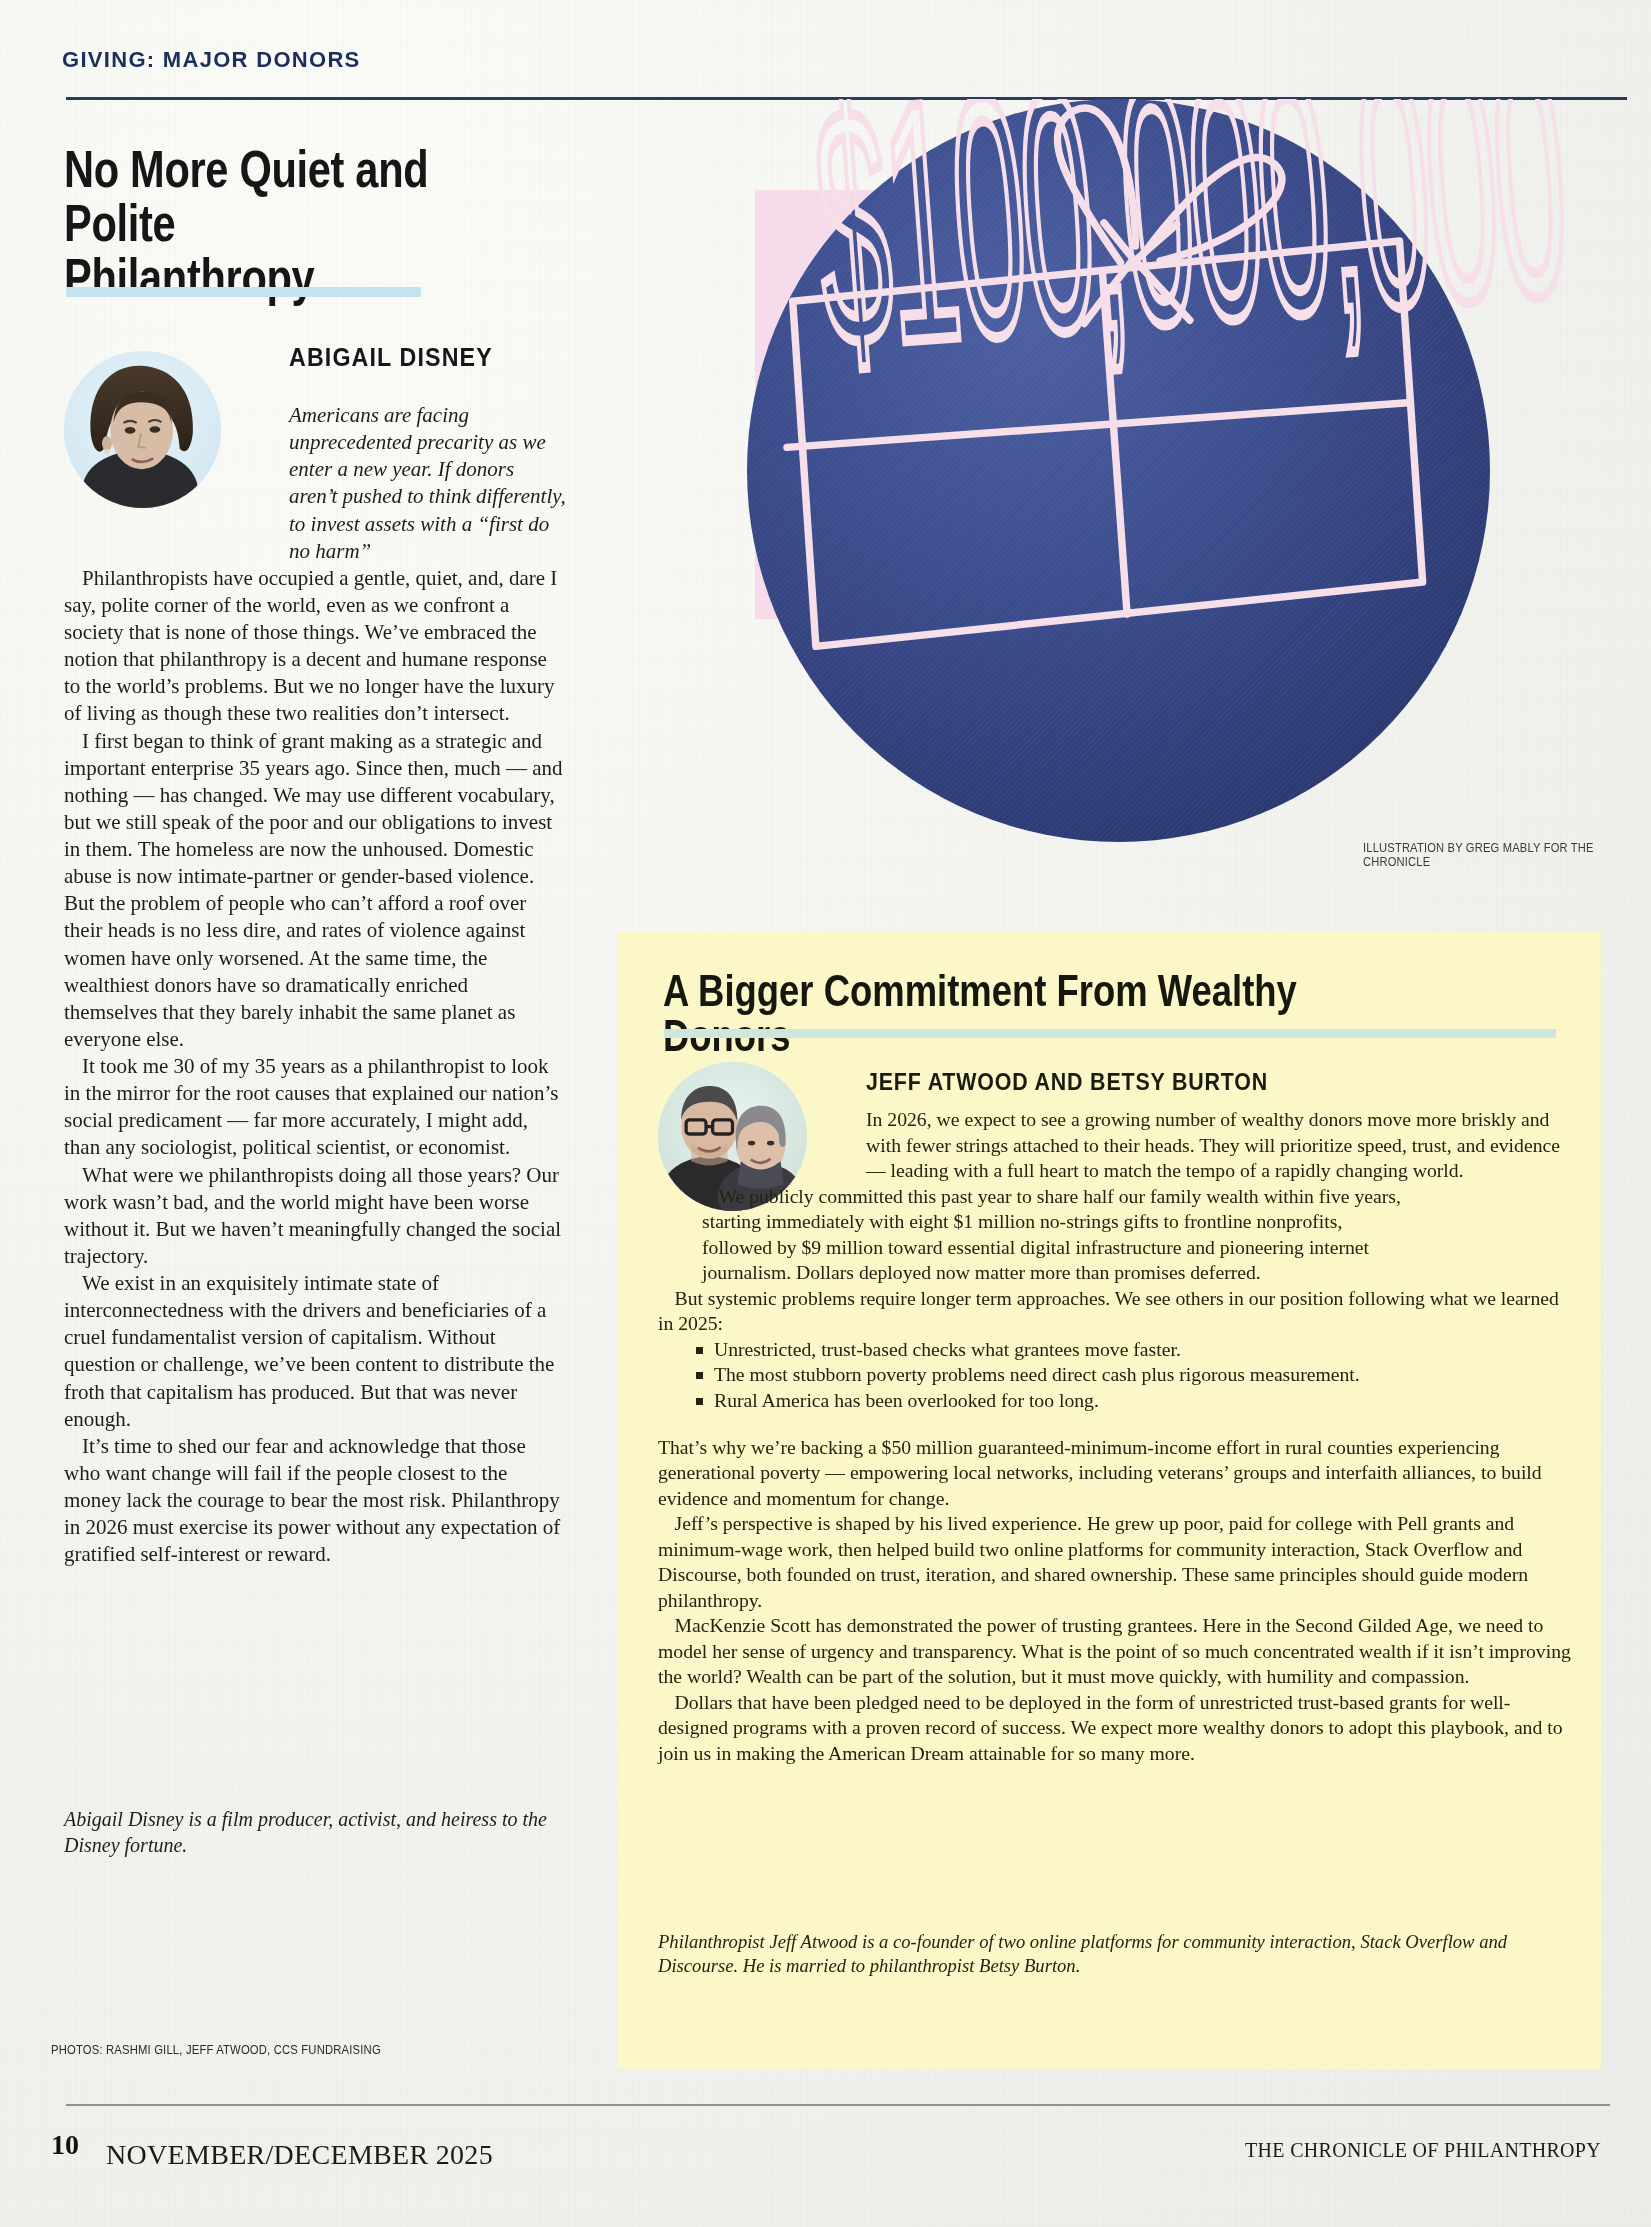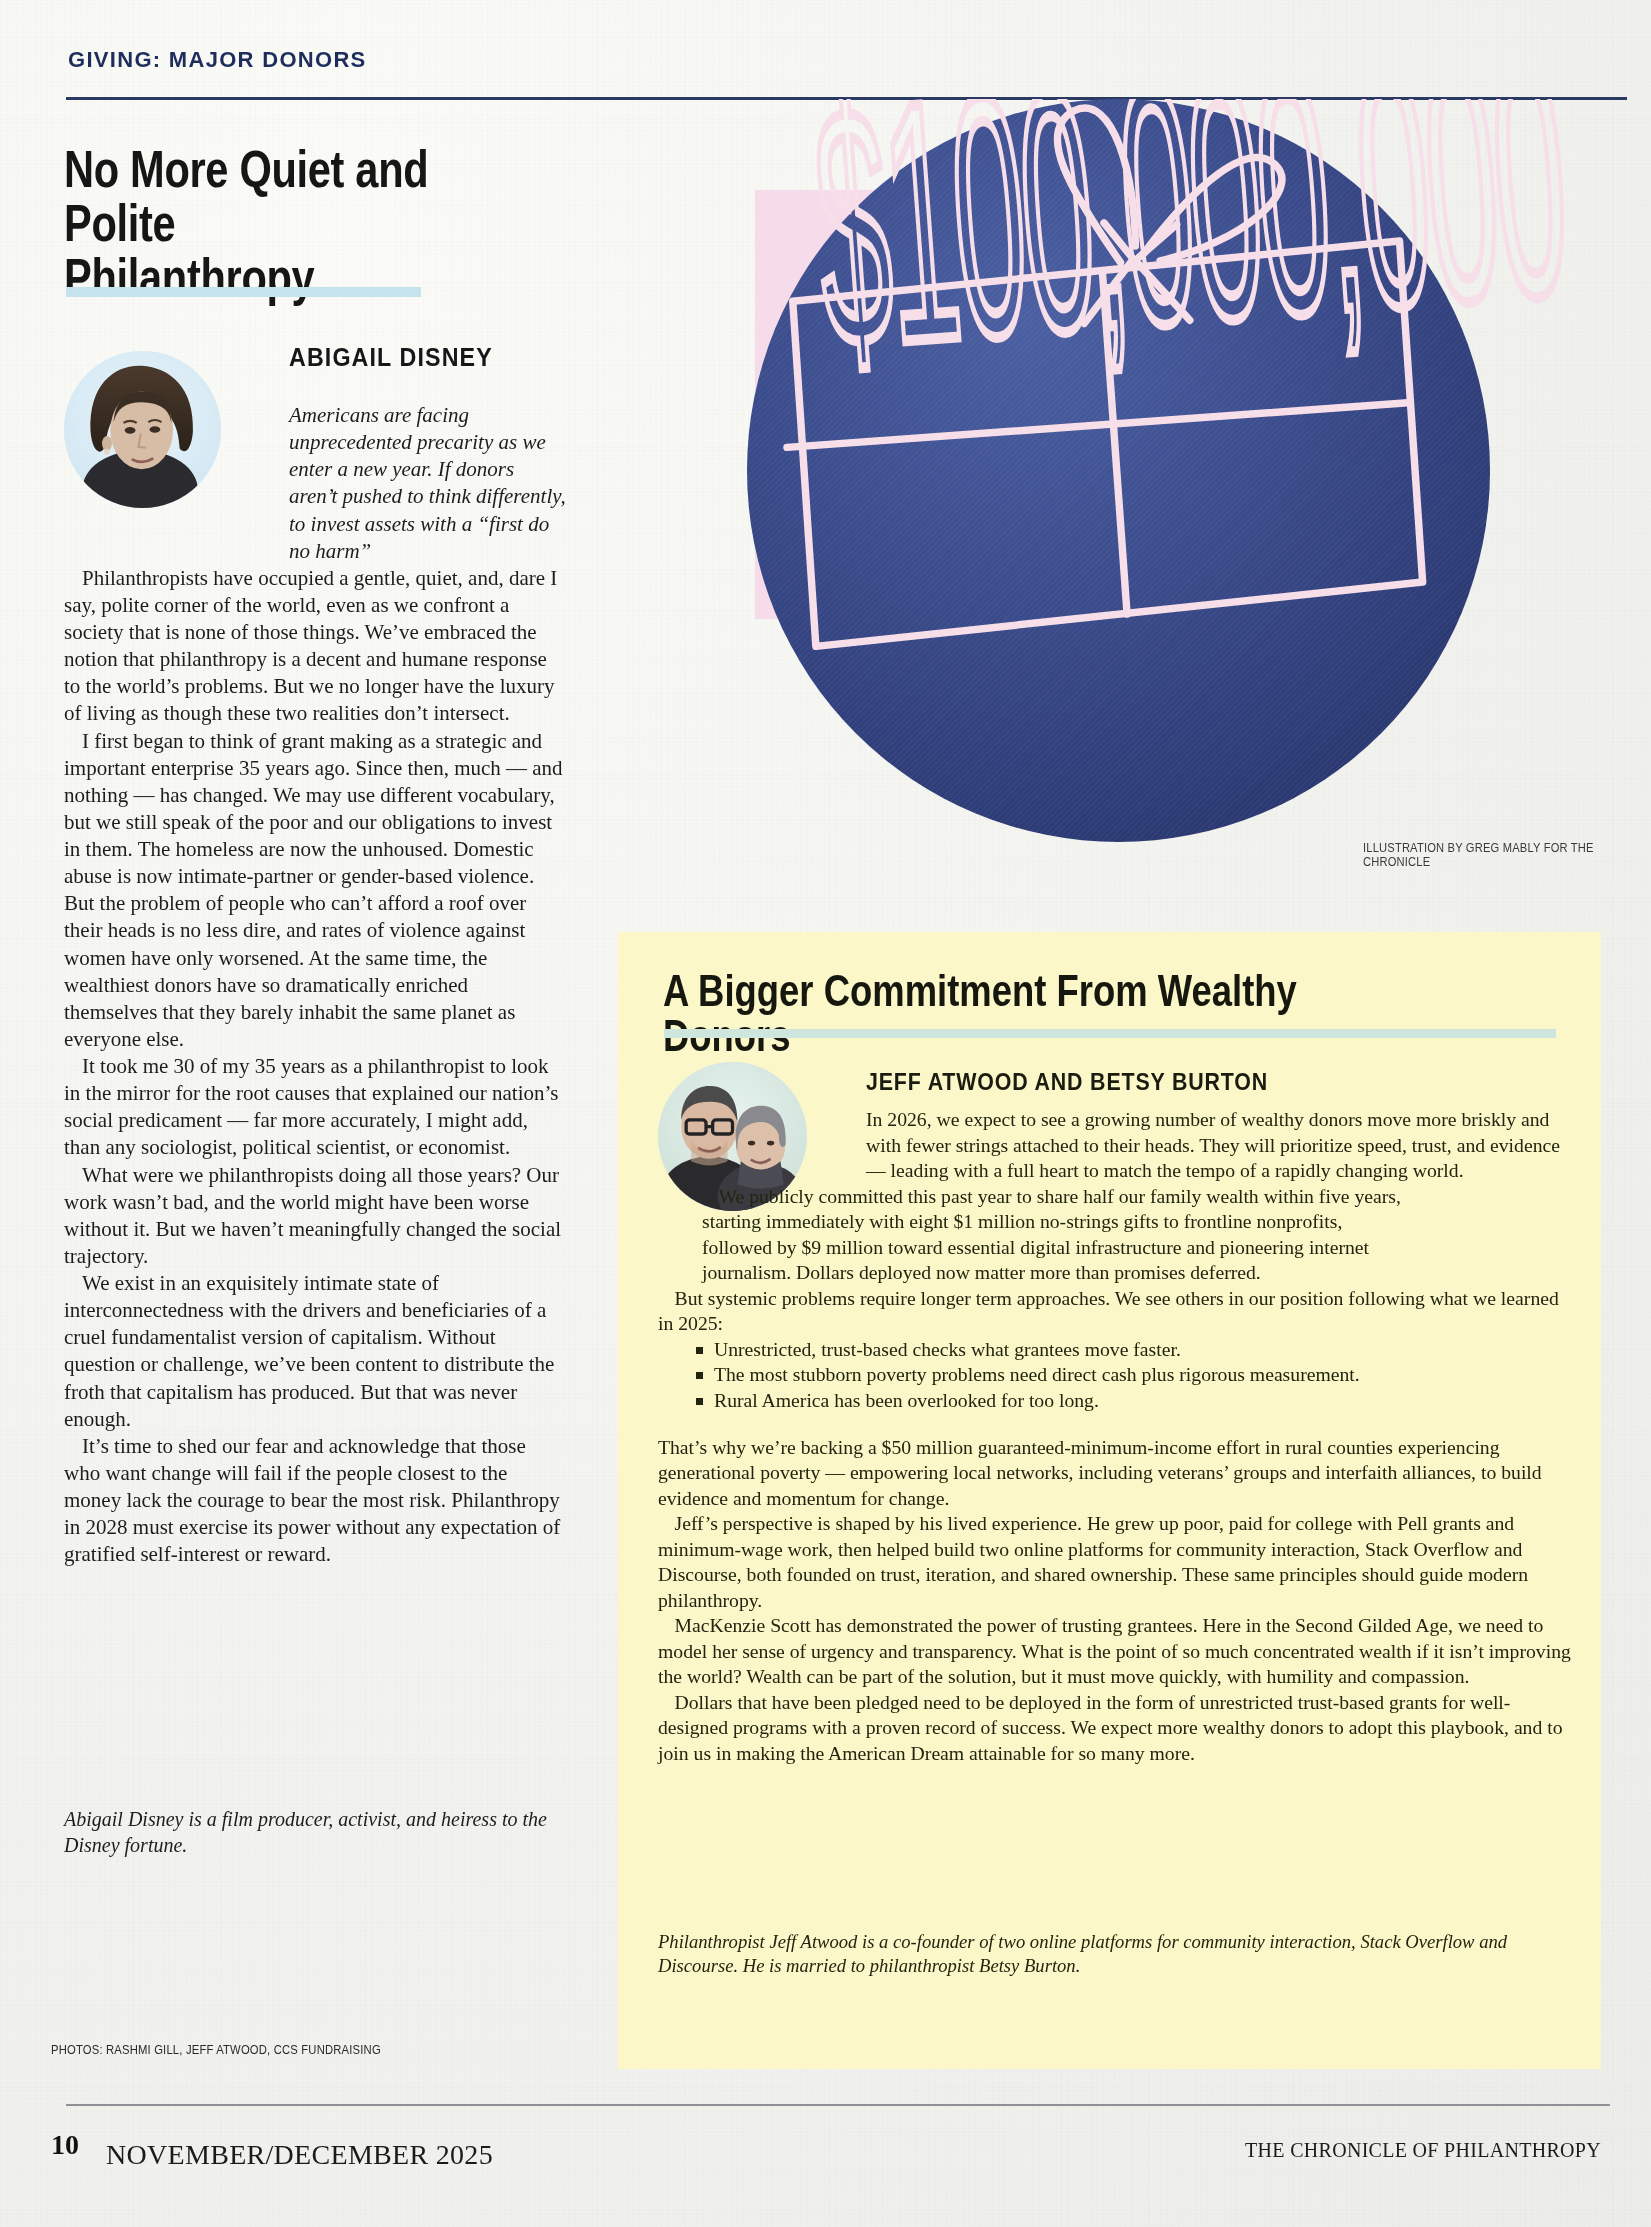--- a/index.html
+++ b/index.html
@@ -20,21 +20,21 @@
   .paper-noise{
     position:absolute; inset:0;
     background-image:
       repeating-linear-gradient(0deg, rgba(0,0,0,0.012) 0px, rgba(0,0,0,0) 1.7px, rgba(0,0,0,0) 4.1px),
       repeating-linear-gradient(90deg, rgba(0,0,0,0.012) 0px, rgba(0,0,0,0) 2.5px, rgba(0,0,0,0) 5.8px);
     pointer-events:none;
   }
 
   
   .kicker{
-    position:absolute; left:68px; top:47px;
+    position:absolute; left:62px; top:47px;
     font-family:"Liberation Sans", sans-serif;
     font-weight:bold;
     font-size:22px;
     letter-spacing:1.3px;
     color:#1d2d5c;
   }
   .kicker-rule{
     position:absolute; left:66px; top:97px;
     width:1561px; height:2.5px; background:#2a3a63;
   }
@@ -259,21 +259,21 @@
   <div class="byline">ABIGAIL DISNEY</div>
 
   <div class="col-left">
     <div class="wrapflow"></div>
     <p class="first">Americans are facing unprecedented precarity as we enter a new year. If donors aren’t pushed to think differently, to invest assets with a “first do no harm”</p>
     <p>Philanthropists have occupied a gentle, quiet, and, dare I say, polite corner of the world, even as we confront a society that is none of those things. We’ve embraced the notion that philanthropy is a decent and humane response to the world’s problems. But we no longer have the luxury of living as though these two realities don’t intersect.</p>
     <p>I first began to think of grant making as a strategic and important enterprise 35 years ago. Since then, much — and nothing — has changed. We may use different vocabulary, but we still speak of the poor and our obligations to invest in them. The homeless are now the unhoused. Domestic abuse is now intimate-partner or gender-based violence. But the problem of people who can’t afford a roof over their heads is no less dire, and rates of violence against women have only worsened. At the same time, the wealthiest donors have so dramatically enriched themselves that they barely inhabit the same planet as everyone else.</p>
     <p>It took me 30 of my 35 years as a philanthropist to look in the mirror for the root causes that explained our nation’s social predicament — far more accurately, I might add, than any sociologist, political scientist, or economist.</p>
     <p>What were we philanthropists doing all those years? Our work wasn’t bad, and the world might have been worse without it. But we haven’t meaningfully changed the social trajectory.</p>
     <p>We exist in an exquisitely intimate state of interconnectedness with the drivers and beneficiaries of a cruel fundamentalist version of capitalism. Without question or challenge, we’ve been content to distribute the froth that capitalism has produced. But that was never enough.</p>
-    <p>It’s time to shed our fear and acknowledge that those who want change will fail if the people closest to the money lack the courage to bear the most risk. Philanthropy in 2028 must exercise its power without any expectation of gratified self-interest or reward.</p>
+    <p>It’s time to shed our fear and acknowledge that those who want change will fail if the people closest to the money lack the courage to bear the most risk. Philanthropy in 2026 must exercise its power without any expectation of gratified self-interest or reward.</p>
   </div>
 
   <div class="bio">Abigail Disney is a film producer, activist, and heiress to the Disney fortune.</div>
   <div class="photo-credit">PHOTOS: RASHMI GILL, JEFF ATWOOD, CCS FUNDRAISING</div>
 
   <div class="illo-wrap">
     <div class="illo-pinksquare"></div>
     <div class="illo-circle"></div>
     <svg class="illo-svg" width="851" height="743" viewBox="0 0 1030 900">
       <g fill="none" stroke="#f7dfe9" stroke-width="9" stroke-linecap="round" stroke-linejoin="round">

